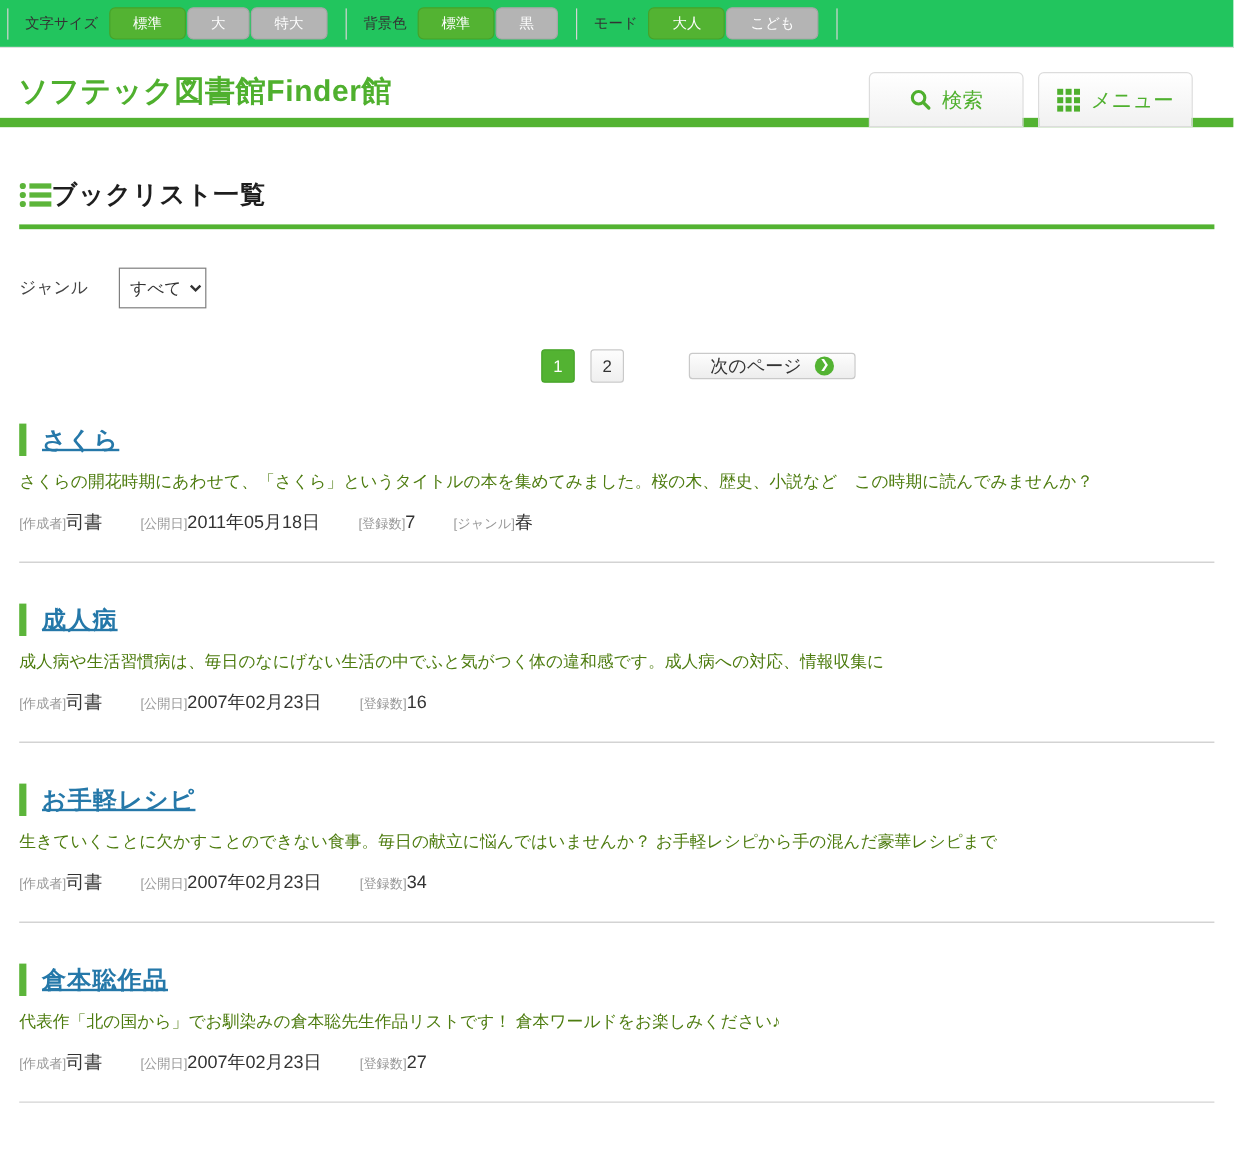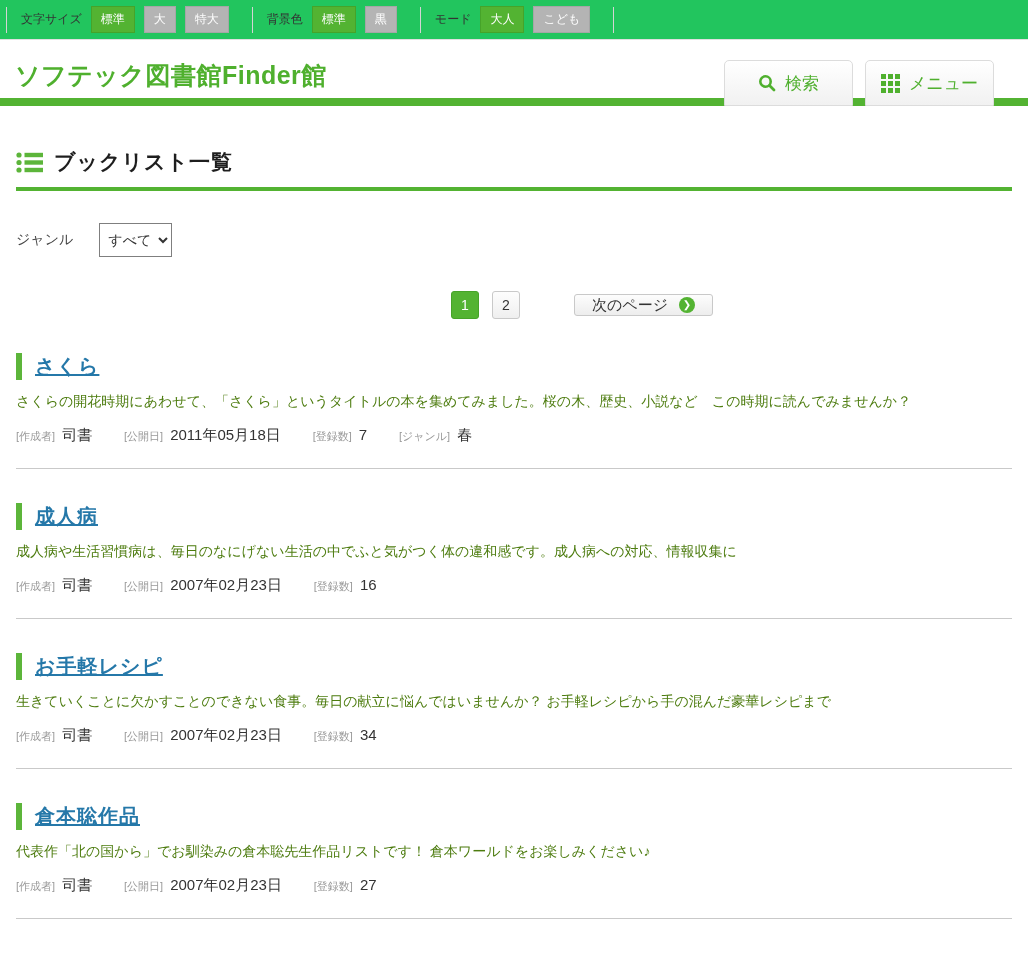--- a/index.html
+++ b/index.html
@@ -26,23 +26,23 @@
     padding: 0 14px;
     border-left: 1px solid #d4d4d4;
   }
   .access-group:last-of-type { border-right: 1px solid #d4d4d4; }
   .access-label { font-size: 12px; color: #333; margin-right: 9px; white-space: nowrap; }
   .access-btn {
     font-size: 12px;
     color: #fdfdfd;
     background: #b4b4b4;
     border: 1px solid #a6a6a6;
-    border-radius: 0;
-    padding: 4px 9px;
-    margin-right: 9px;
+    border-radius: 5px;
+    padding: 4px 19px;
+    margin-right: 1px;
     cursor: pointer;
     white-space: nowrap;
   }
   .access-btn.active { background: #53b332; border-color: #46a329; }
 
   
   .site-header {
     position: relative;
     height: 58px;
     background: #fff;
@@ -86,21 +86,20 @@
 
   
   .main { padding: 0 16px; }
 
   .page-title-wrap {
     margin-top: 42px;
     border-bottom: 4px solid #53b332;
     padding-bottom: 11px;
     display: flex;
     align-items: center;
-    gap: 11px;
   }
   .page-title { font-size: 21px; font-weight: bold; color: #1e1e1e; letter-spacing: 1px; }
 
   .filter-row { margin-top: 32px; display: flex; align-items: center; }
   .filter-label { font-size: 14px; color: #444; margin-right: 26px; }
   .genre-select {
     font-family: inherit;
     font-size: 14px;
     color: #333;
     padding: 7px 4px;
@@ -166,21 +165,21 @@
     font-size: 20px;
     font-weight: bold;
     color: #2578a9;
     text-decoration: underline;
     cursor: pointer;
     letter-spacing: 1px;
   }
   .item-desc { margin-top: 13px; font-size: 14px; color: #4d7c0f; }
   .item-meta { margin-top: 15px; font-size: 14px; }
   .meta-pair { margin-right: 28px; white-space: nowrap; }
-  .meta-label { color: #999; font-size: 11px; margin-right: 7px; }
+  .meta-label { color: #999; font-size: 11px; }
   .meta-value { color: #333; font-size: 15px; }
   .item-divider { border-bottom: 1px solid #c9c9c9; margin-top: 23px; }
 </style>
 </head>
 <body>
 
 <div class="access-bar">
   <div class="access-group">
     <span class="access-label">文字サイズ</span>
     <button class="access-btn active">標準</button>

